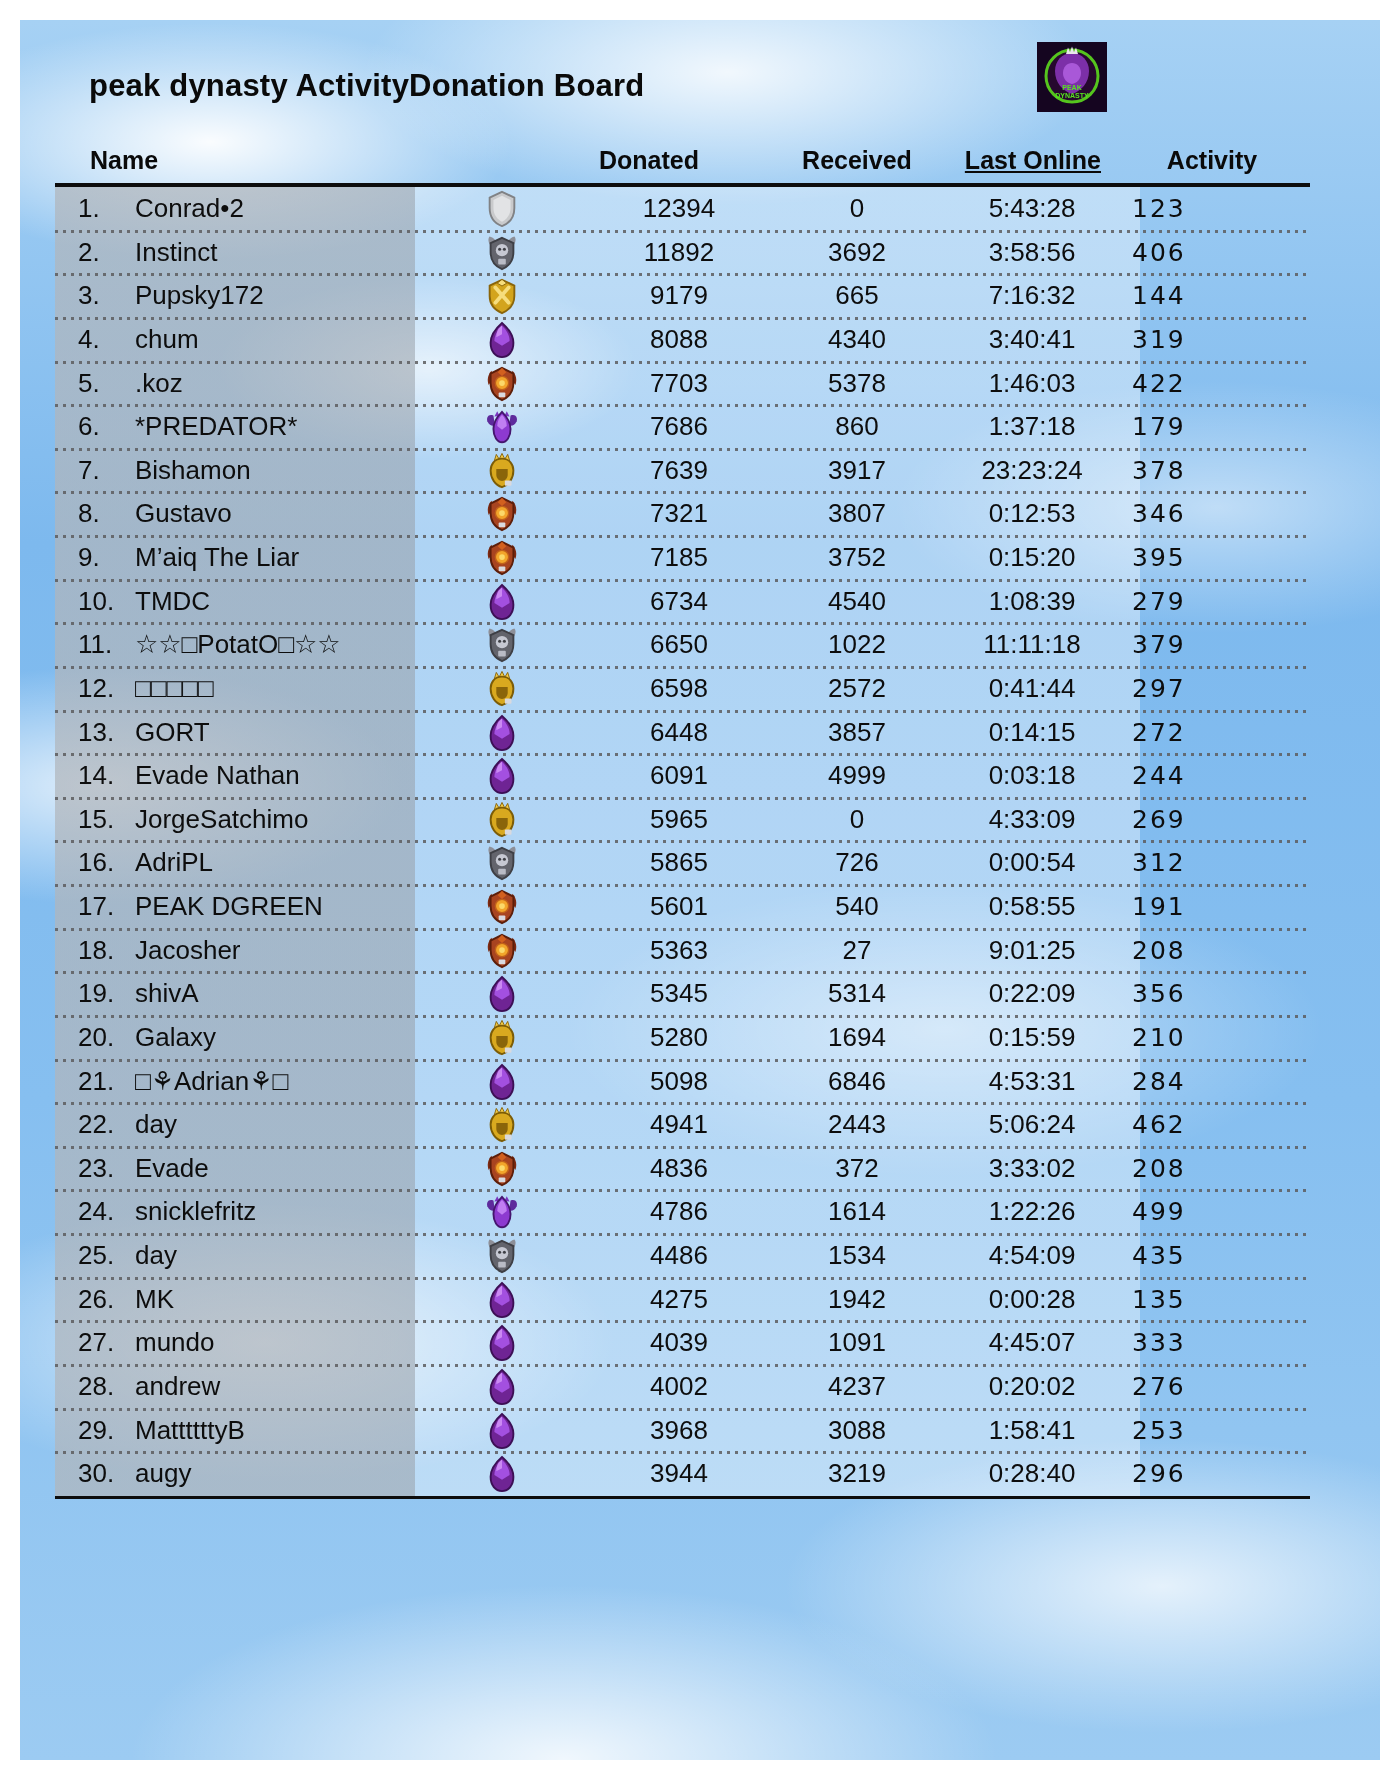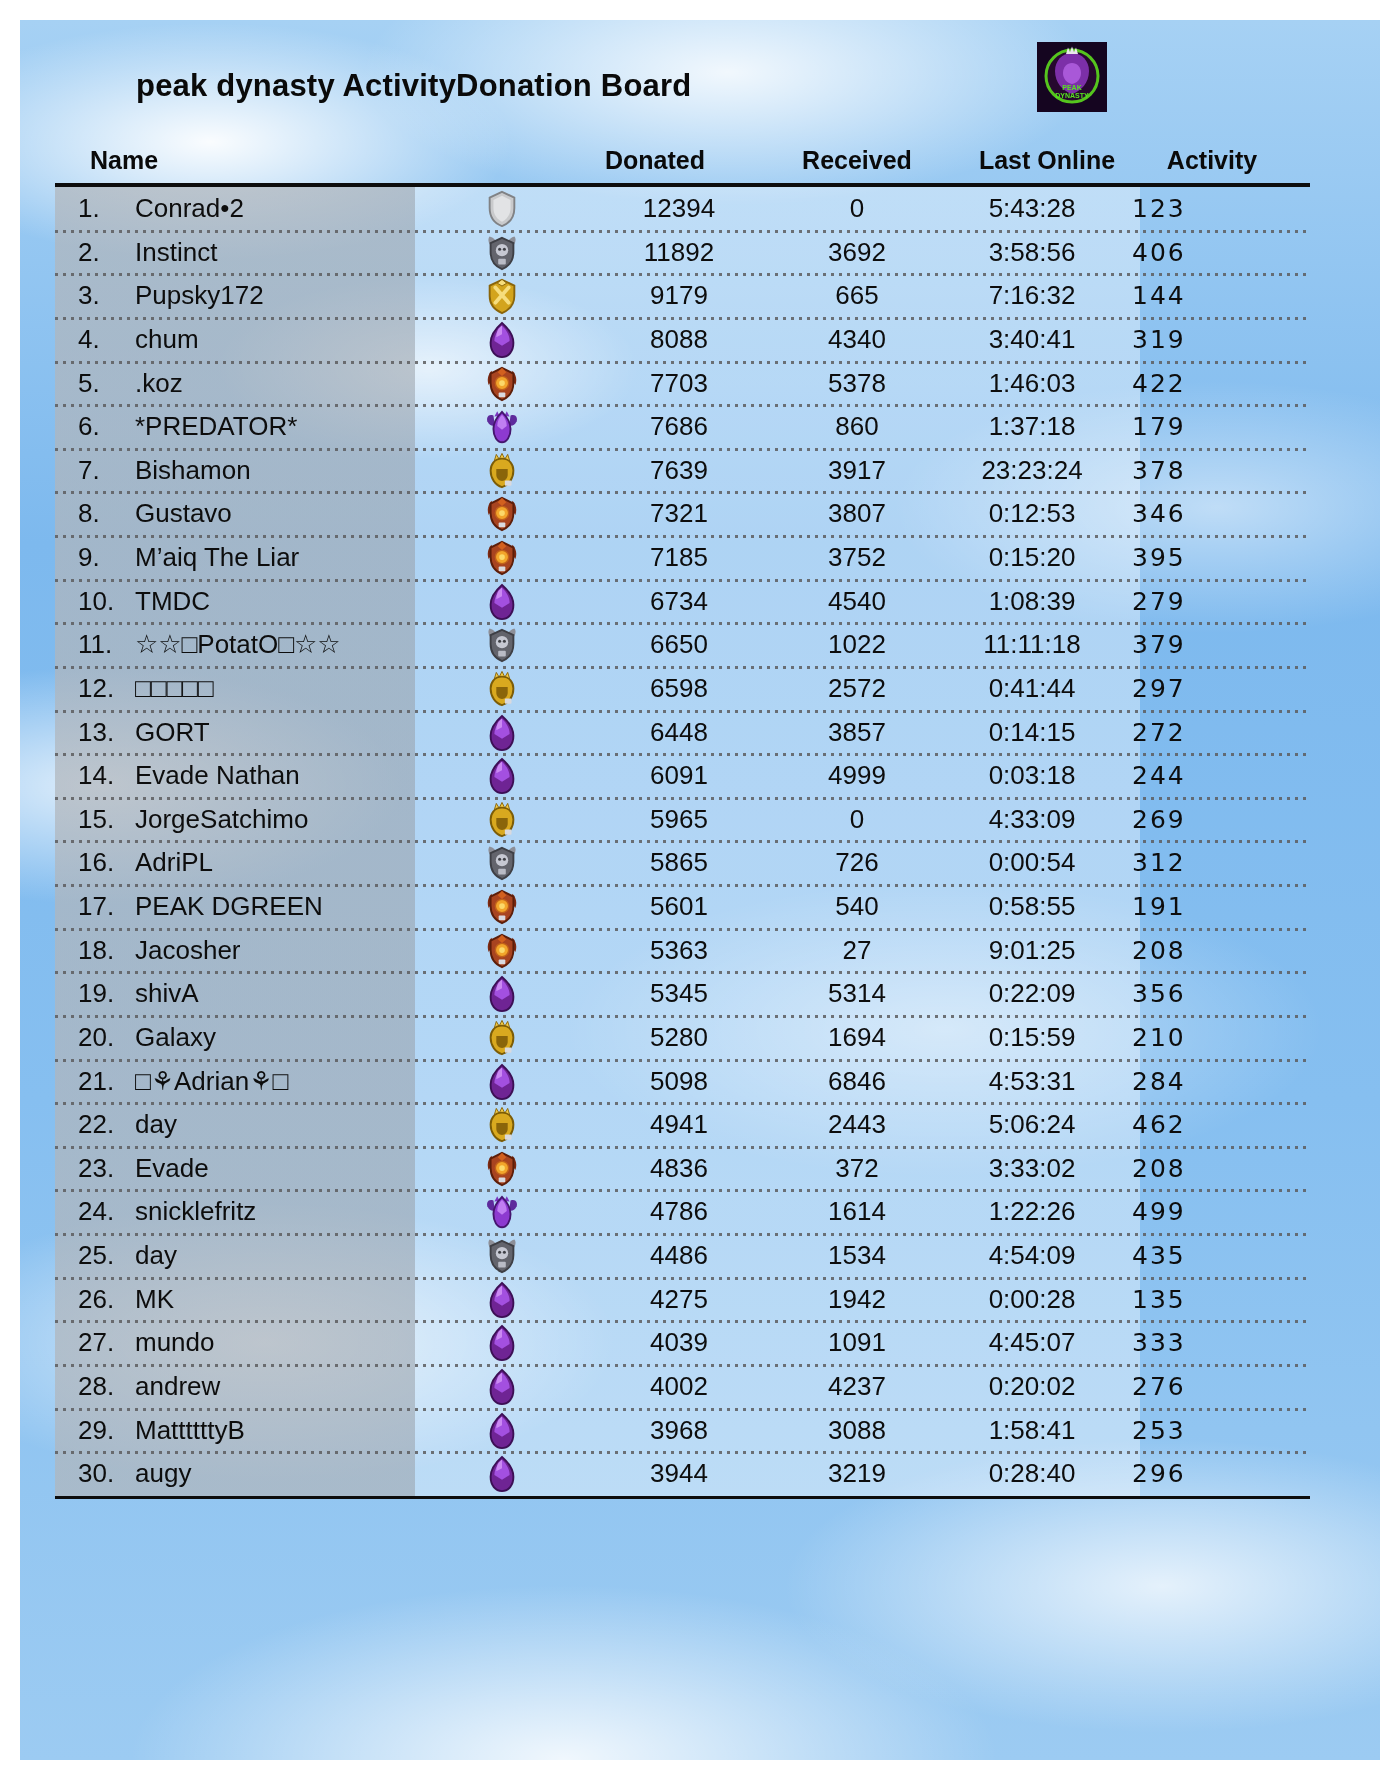--- a/index.html
+++ b/index.html
@@ -16,31 +16,31 @@
       radial-gradient(ellipse 430px 170px at 6% 44%,  rgba(255,255,255,.75), rgba(255,255,255,0) 70%),
       radial-gradient(ellipse 540px 210px at 68% 58%, rgba(255,255,255,.45), rgba(255,255,255,0) 70%),
       radial-gradient(ellipse 500px 200px at 18% 76%, rgba(255,255,255,.70), rgba(255,255,255,0) 70%),
       radial-gradient(ellipse 540px 210px at 84% 90%, rgba(255,255,255,.75), rgba(255,255,255,0) 70%),
       radial-gradient(ellipse 620px 250px at 40% 100%,rgba(255,255,255,.85), rgba(255,255,255,0) 70%),
       linear-gradient(180deg,#a6d1f4 0%,#7db9ee 30%,#86bff0 62%,#9ccbf2 100%);
   }
 
   .title {
     position:absolute; left:89px; top:68px;
-    font-size:31px; font-weight:700; color:#0a0a0a; letter-spacing:.2px;margin-left:47px;
+    font-size:31px; font-weight:700; color:#0a0a0a; letter-spacing:.2px;
   }
   .logo { position:absolute; left:1037px; top:42px; width:70px; height:70px; }
 
   .col-headers { position:absolute; left:55px; top:140px; width:1255px; height:40px;
     font-size:25px; font-weight:700; color:#0a0a0a; }
   .col-headers .h { position:absolute; top:0; line-height:40px; }
   .h-name     { left:23px;margin-left:12px; }
-  .h-donated  { left:520px;  width:160px; text-align:center; }
+  .h-donated  { left:544px;  width:160px; }
   .h-received { left:722px;  width:160px; text-align:center; }
-  .h-online   { left:897px;  width:190px; text-align:center; }
+  .h-online   { left:856px;  width:190px; text-align:right;text-decoration:underline; }
   .h-activity { left:1077px; width:160px; text-align:center; }
 
   .head-line   { position:absolute; left:55px; top:183px; width:1255px; height:4px; background:#0d0d0d; }
   .bottom-line { position:absolute; left:55px; top:1496px; width:1255px; height:3px; background:#0d0d0d; }
 
   .rows {
     position:absolute; left:55px; top:187px; width:1255px;
     background:
       linear-gradient(rgba(152,159,167,.55), rgba(152,159,167,.55)) 0 0 / 360px 100% no-repeat,
       linear-gradient(rgba(255,255,255,.38), rgba(255,255,255,.38)) 0 0 / 1085px 100% no-repeat;

